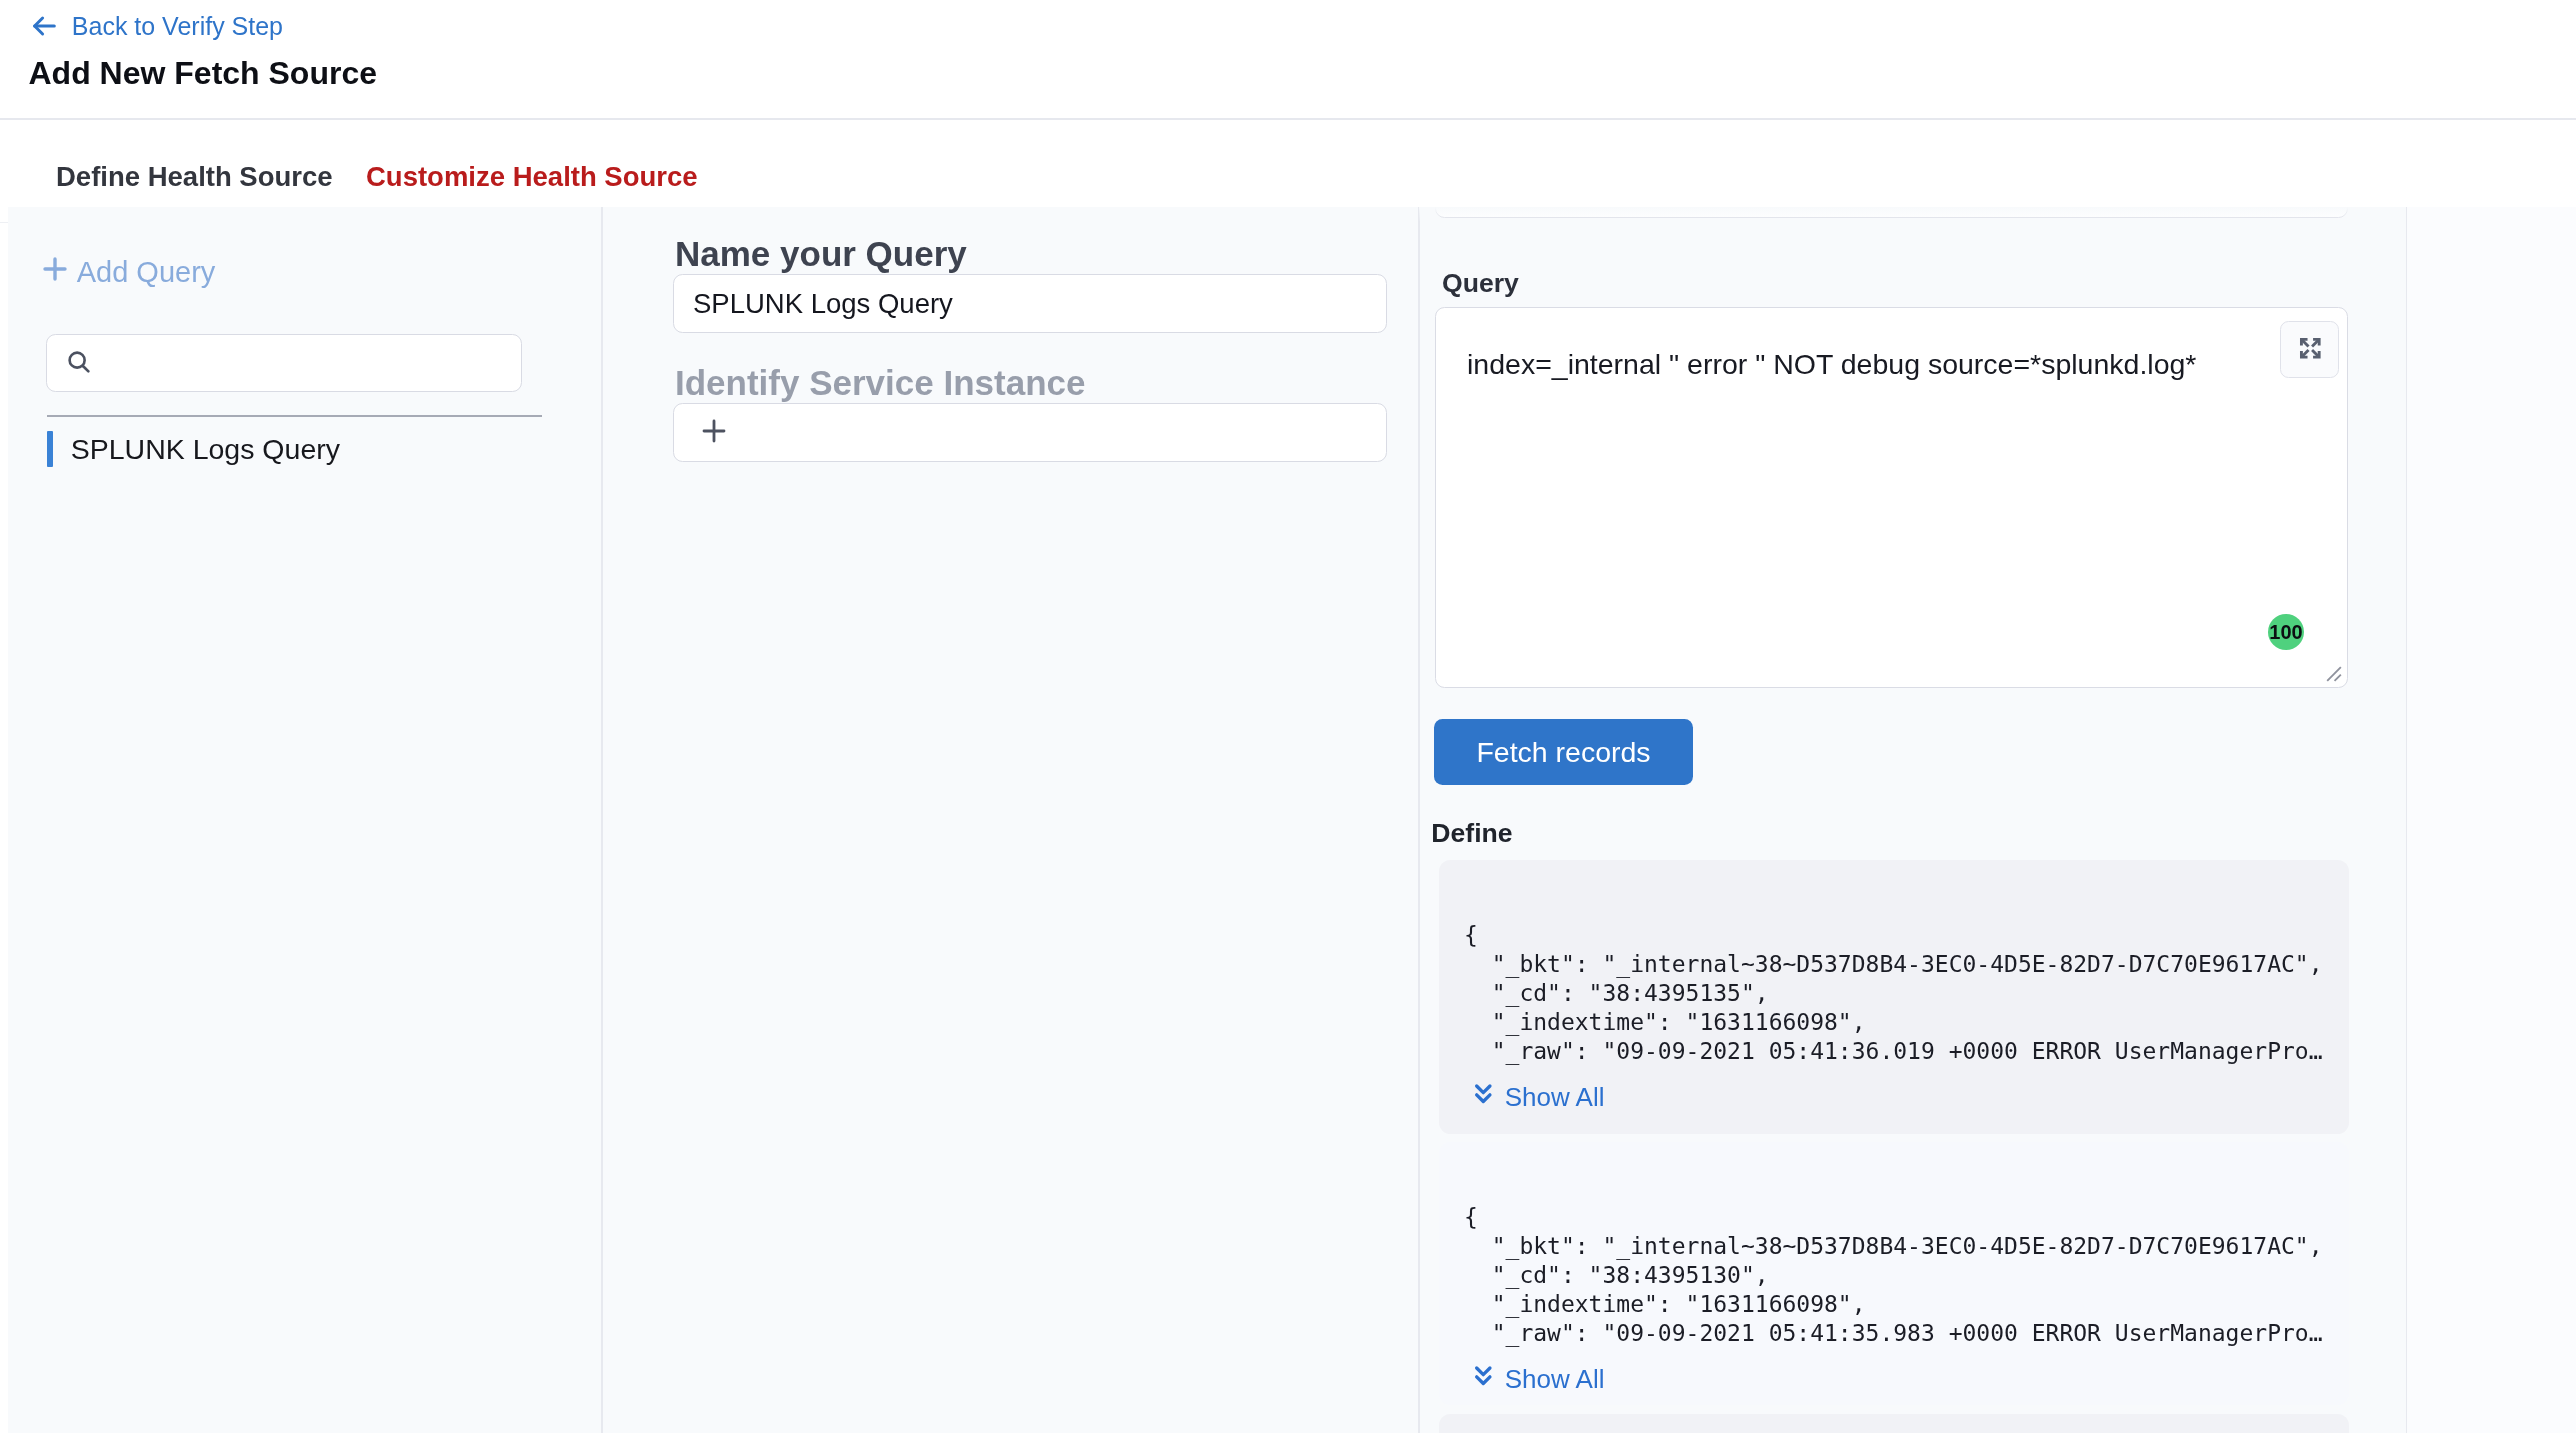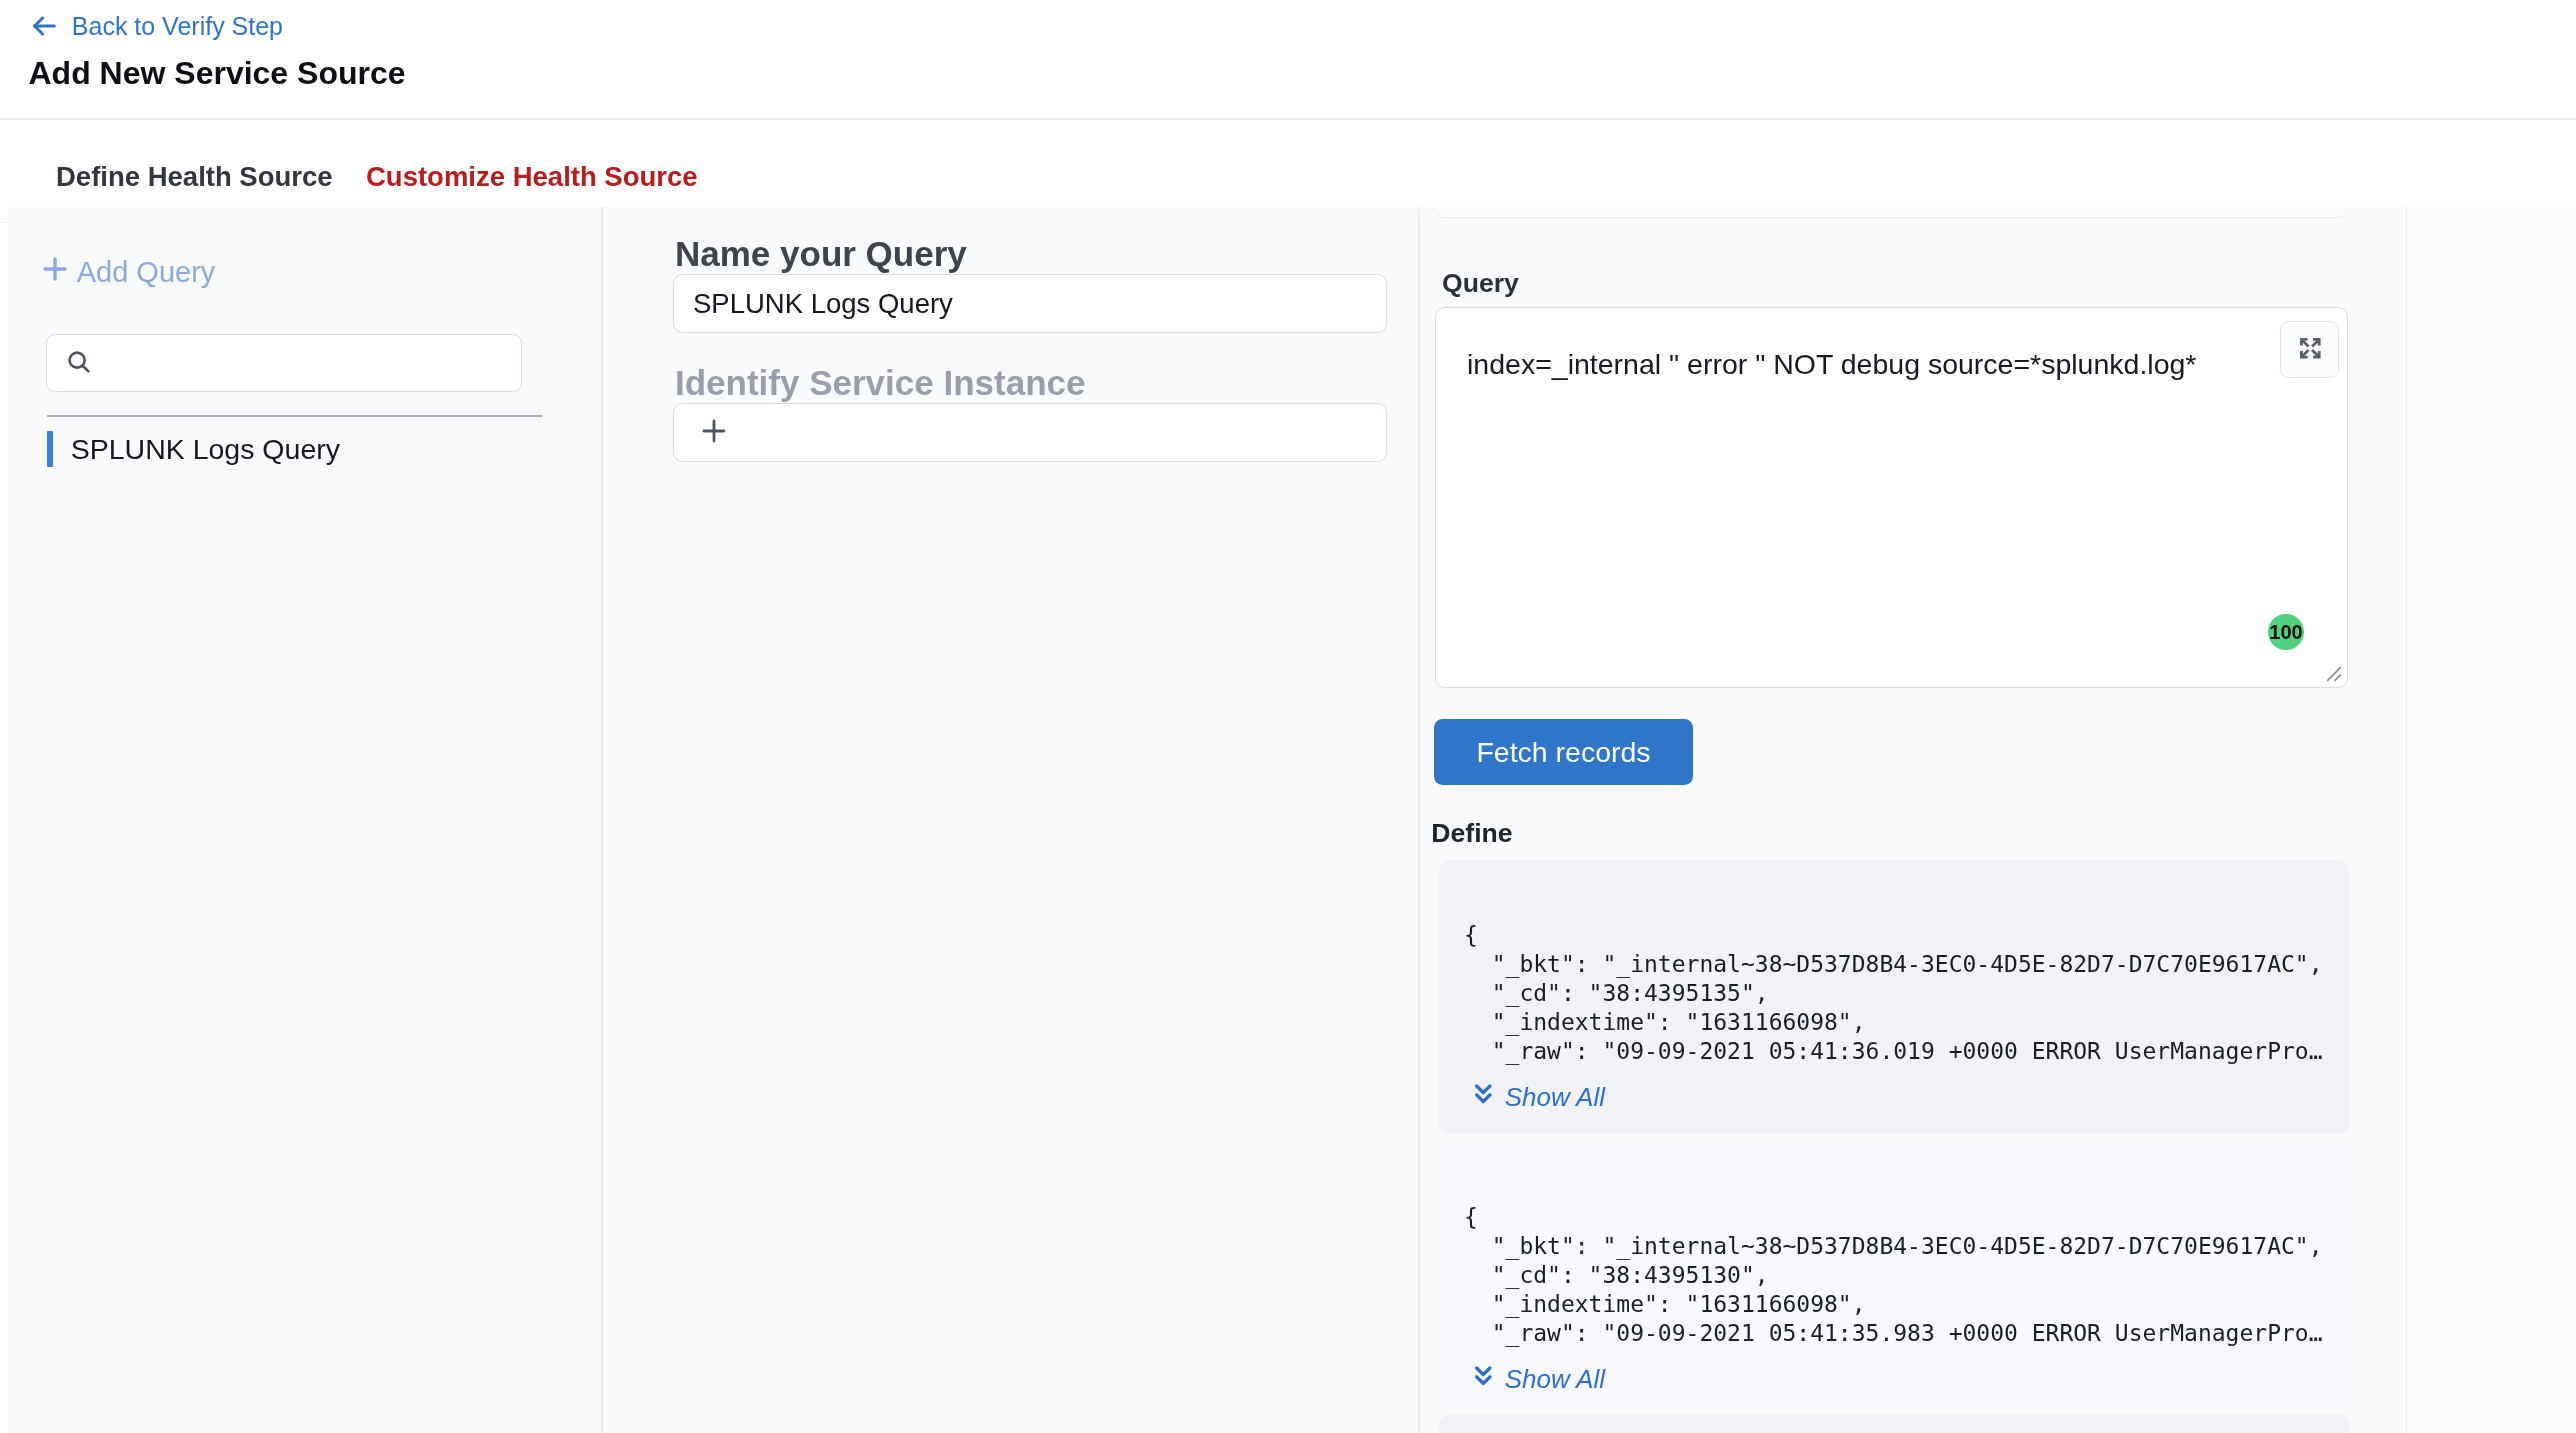--- a/index.html
+++ b/index.html
@@ -85,38 +85,38 @@
   .records-label{position:absolute;left:12.3px;top:611px;font-size:26.6px;font-weight:600;color:#20242c;}
   .record-card{position:absolute;left:20px;width:910px;border-radius:11.4px;box-sizing:border-box;
                padding:61px 0 0 25px;overflow:hidden;}
   .card-1{top:653px;height:274px;background:#f1f2f6;}
   .card-2{top:935px;height:263px;background:#f7f9fd;}
   .card-3{top:1207px;height:57px;background:#f1f2f6;}
   .record-json{margin:0;font-family:"DejaVu Sans Mono",monospace;font-size:23px;line-height:29px;
                color:#1b1d26;white-space:pre;}
   .show-all{display:flex;align-items:center;gap:8.5px;margin:15px 0 0 5.7px;
             color:#2b70cf;font-size:26px;font-weight:500;cursor:pointer;background:none;border:none;
-            font-family:"Liberation Sans",sans-serif;padding:0;font-style:italic;}
+            font-family:"Liberation Sans",sans-serif;padding:0;}
 </style>
 </head>
 <body>
 
 <div id="app">
 
   <div>
     <a class="back-link">
       <span>
         <svg width="30" height="30" viewBox="0 0 32 32" fill="none" stroke="#2e74c9" stroke-width="3.2" stroke-linecap="round" stroke-linejoin="round">
           <path d="M27 16H6"></path>
             <path d="M14.5 7.5 6 16l8.5 8.5"></path>
         </svg>
       </span>
       <span>Back to Verify Step</span>
     </a>
-    <h1 class="page-title">Add New Service Source</h1>
+    <h1 class="page-title">Add New Fetch Source</h1>
     <div class="header-rule"></div>
   </div>
 
   <div class="tabs-bar">
     <div class="tab tab-define">Define Health Source</div>
     <div class="tab tab-customize">Customize Health Source</div>
     <div class="tab-underline"></div>
   </div>
 
   <div class="content">

